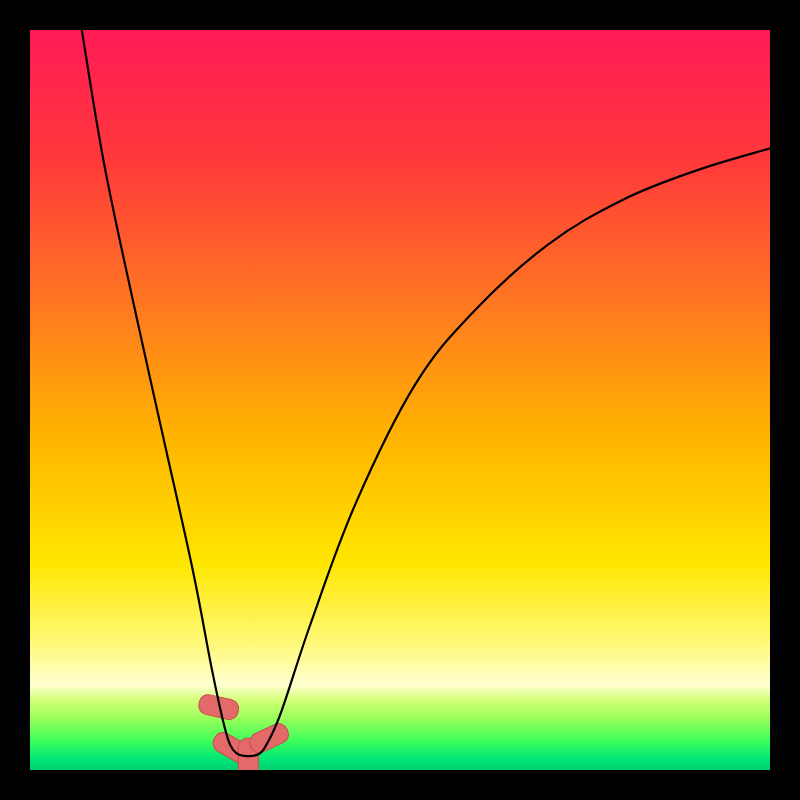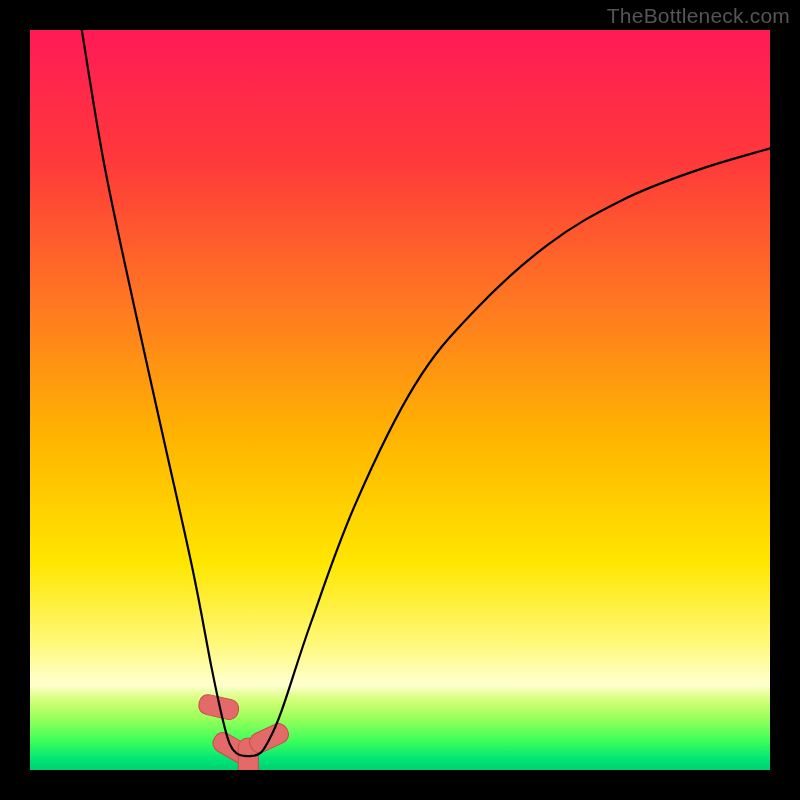--- a/index.html
+++ b/index.html
@@ -82,15 +82,14 @@
           <rect x="-10" y="-20" width="20" height="40" rx="9" fill="#e46a6a" stroke="#c84c4c" stroke-width="1" transform="translate(188.70000000000002,677.1) rotate(-77)"></rect>
           <rect x="-10" y="-20" width="20" height="40" rx="9" fill="#e46a6a" stroke="#c84c4c" stroke-width="1" transform="translate(202.02,717.8) rotate(-60)"></rect>
           <rect x="-10" y="-20" width="20" height="40" rx="9" fill="#e46a6a" stroke="#c84c4c" stroke-width="1" transform="translate(218.29999999999998,728.16) rotate(0)"></rect>
           <rect x="-10" y="-20" width="20" height="40" rx="9" fill="#e46a6a" stroke="#c84c4c" stroke-width="1" transform="translate(239.01999999999995,708.18) rotate(65)"></rect>
         </g>
       <path id="main-curve" fill="none" d="M 51.800000000000004 0 C 55.79600000000001 23.976000000000006 64.676 83.91600000000005 74 133.20000000000005 C 83.324 182.48400000000004 92.94400000000002 224.51600000000002 103.60000000000001 273.8 C 114.256 323.084 122.54399999999998 359.048 133.2 407 C 143.856 454.952 154.14200000000002 498.9080000000001 162.8 540.2 C 171.458 581.4920000000001 175.97199999999998 609.76 181.29999999999998 636.4 C 186.628 663.04 189.07 674.214 192.4 688.2 C 195.73000000000002 702.186 197.136 707.7064 199.8 714.1 C 202.46400000000003 720.4936 204.53600000000003 721.5888 207.20000000000002 723.72 C 209.864 725.8512000000001 211.936 725.5404000000001 214.6 725.94 C 217.26399999999998 726.3396 219.33599999999998 726.3396 222 725.94 C 224.66400000000002 725.5404000000001 226.736 725.8512000000001 229.4 723.72 C 232.06400000000002 721.5888 232.804 721.8256 236.8 714.1 C 240.79600000000002 706.3744 243.60800000000003 702.7779999999999 251.60000000000002 680.8 C 259.59200000000004 658.822 267.88 629.2959999999999 281.2 592 C 294.52 554.7040000000001 306.952 516.224 325.6 473.6 C 344.24800000000005 430.976 363.488 389.832 384.8 355.2 C 406.112 320.568 420.024 306.508 444 281.2 C 467.976 255.892 491.36 234.58000000000004 518 214.60000000000002 C 544.64 194.62 565.36 183.51999999999995 592 170.19999999999993 C 618.64 156.8799999999999 639.36 149.9239999999999 666 140.5999999999999 C 692.64 131.27599999999993 726.68 122.39599999999996 740 118.39999999999998" stroke="#000000" stroke-width="2.2" stroke-linecap="round"></path>
     </svg>
 
   </div>
 
-  <div class="watermark">TheBottleneck.com</div>
 
 </div>
 
 </body></html>

